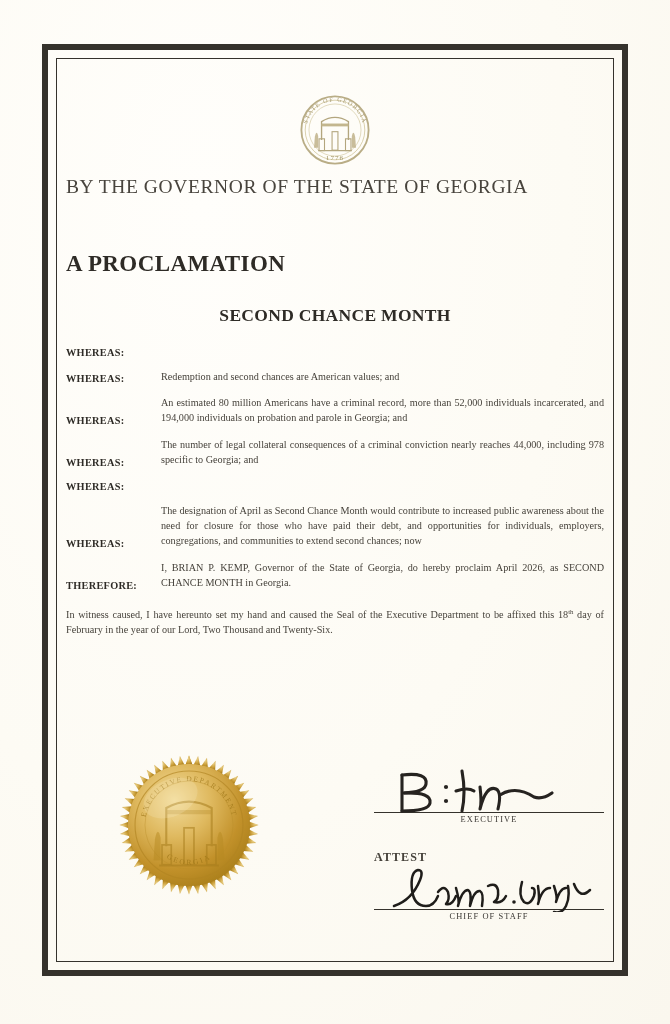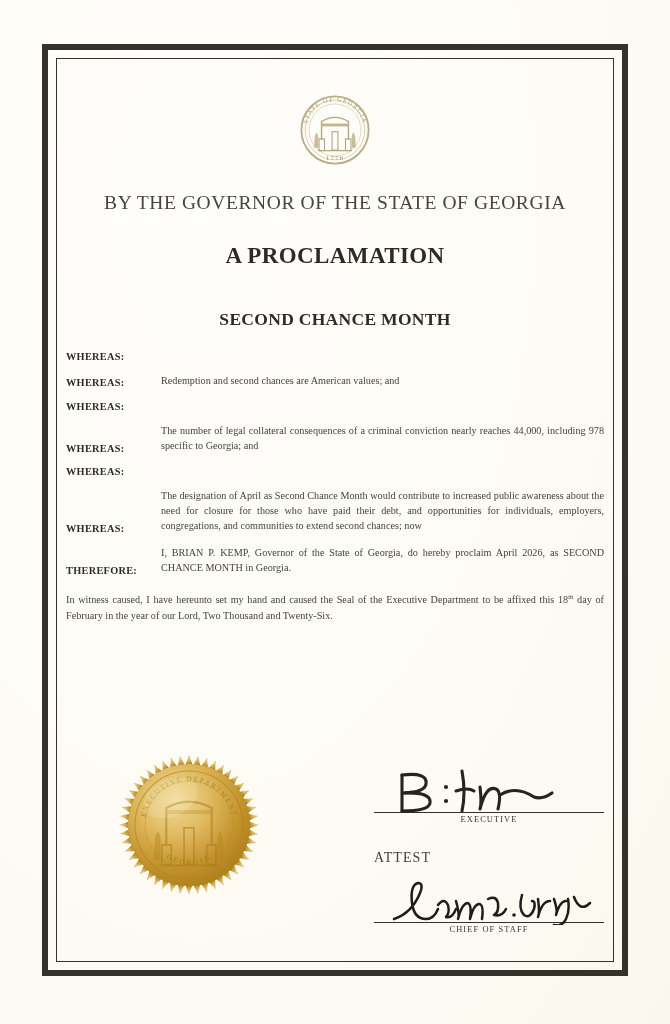--- a/index.html
+++ b/index.html
@@ -63,42 +63,41 @@
   }
   .seal-top {
     width: 84px;
     height: 84px;
     position: relative;
   }
   .seal-top svg { display: block; }
 
   
   .gov-line {
-    text-align: center;
     font-size: 19.5px;
     letter-spacing: 0.6px;
     color: #48443d;
-    margin-top: 20px;
+    margin-top: 4px;
     white-space: nowrap;
   }
   .proclamation {
-    text-align: center;
+    text-align: left;
     font-size: 23px;
     font-weight: bold;
     letter-spacing: 0.4px;
     color: #2e2b26;
-    margin-top: 29px;
+    margin-top: 53px;
   }
   .subject {
     text-align: center;
     font-size: 17.5px;
     font-weight: bold;
     letter-spacing: 0.3px;
     color: #2e2b26;
-    margin-top: 40px;
+    margin-top: 28px;
   }
 
   
   .clauses {
     margin-top: 20px;
   }
   .clause {
     display: flex;
     align-items: flex-end;
     margin-bottom: 12px;
@@ -157,24 +156,25 @@
   
   .sig-block {
     position: absolute;
     right: 0;
     width: 230px;
   }
   .sig-block.governor { top: 68px; }
   .sig-block.attest   { top: 148px; }
 
   .attest-label {
-    font-size: 14px;
+    font-size: 12px;
     letter-spacing: 1.1px;
     color: #46423b;
-    margin-bottom: 14px;
+    margin-bottom: 2px;
+    font-weight: bold;
   }
   .sig-ink {
     height: 42px;
     position: relative;
     overflow: visible;
   }
   .sig-ink svg {
     display: block;
     position: absolute;
     bottom: -3px;
@@ -244,20 +244,21 @@
         <div class="clause-label">WHEREAS:</div>
       </div>
 
       <div class="clause">
         <div class="clause-label">WHEREAS:</div>
         <div class="clause-body">Redemption and second chances are American values; and</div>
       </div>
 
       <div class="clause">
         <div class="clause-label">WHEREAS:</div>
+        <div class="clause-body">An estimated 80 million Americans have a criminal record, more than 52,000 individuals incarcerated, and 194,000 individuals on probation and parole in Georgia; and</div>
       </div>
 
       <div class="clause">
         <div class="clause-label">WHEREAS:</div>
         <div class="clause-body">The number of legal collateral consequences of a criminal conviction nearly reaches 44,000, including 978 specific to Georgia; and</div>
       </div>
 
       <div class="clause">
         <div class="clause-label">WHEREAS:</div>
       </div>

